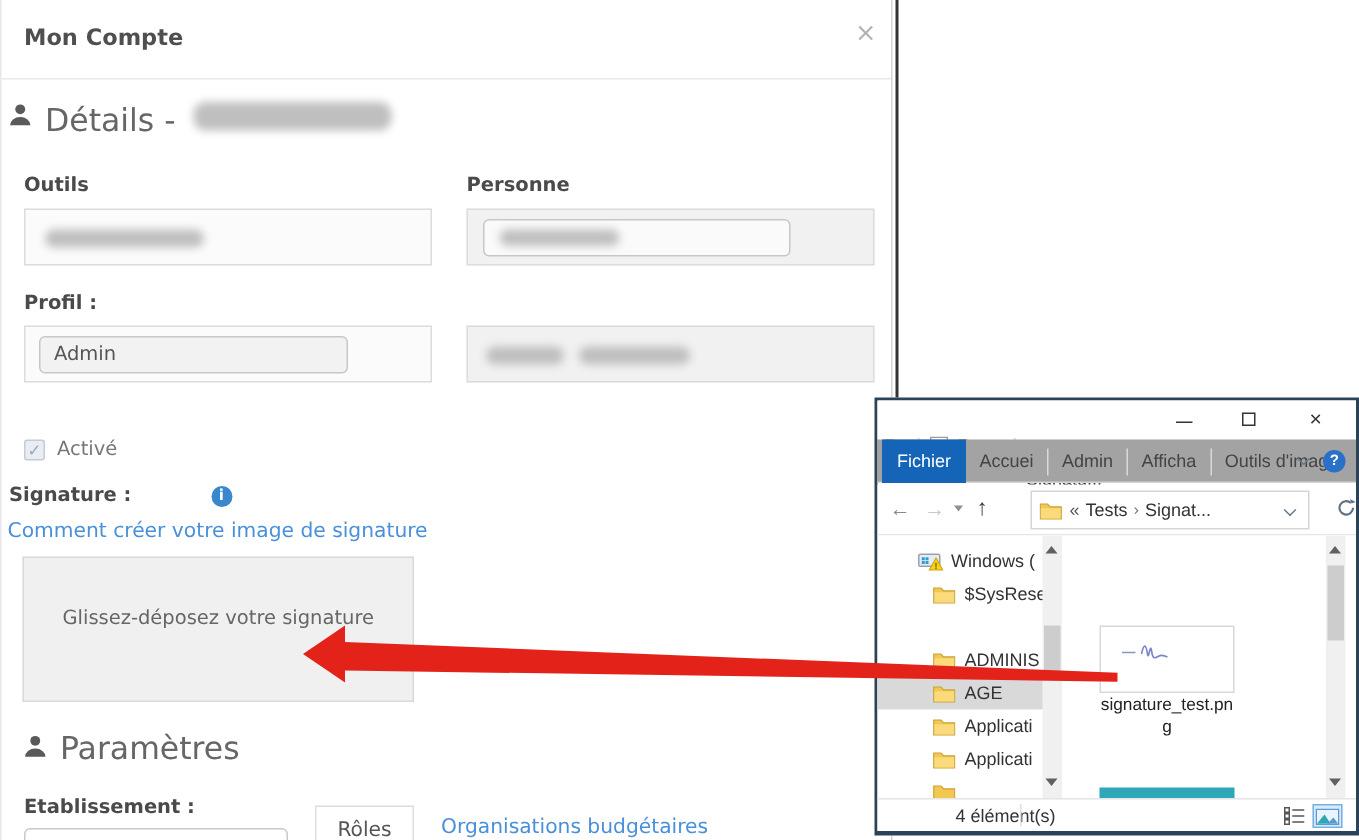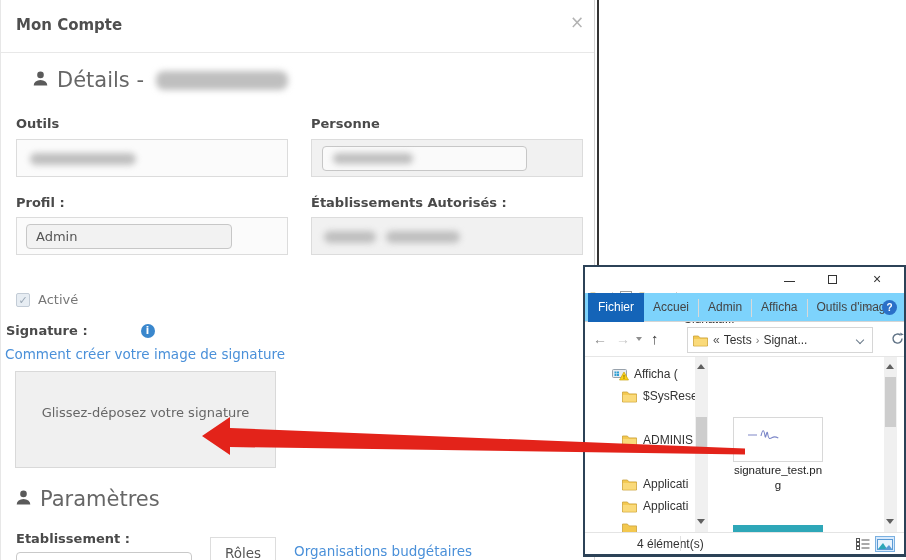--- a/index.html
+++ b/index.html
@@ -48,21 +48,21 @@
   .explorer { left:583px; top:265px; width:323px; height:292px; background:#fff; z-index:10;
               border:2px solid #2c4257; border-bottom-width:3px;
               font-family:"Liberation Sans", sans-serif; font-size:12px; color:#333; }
   .titlebar { left:0; top:0; width:100%; height:26px; background:#fff; }
   .vsep { width:1px; height:14px; background:#cfcfcf; }
   .win-title { font-size:12px; color:#333;margin-top:40px; }
   .cap-min { width:11px; height:1px; background:#333; }
   .cap-max { width:9px; height:9px; border:1px solid #333; background:#fff; }
   .cap-close { font-size:14px; color:#333; }
 
-  .tabsrow { left:0; top:26px; width:100%; height:29px; background:#7dd3fc; border-bottom:1px solid #d5d5d5; }
+  .tabsrow { left:0; top:26px; width:100%; height:29px; background:#a3a3a3; border-bottom:1px solid #d5d5d5; }
   .rtab { font-size:12px; color:#444; line-height:29px; }
   .rtab.file { background:#1464b8; color:#fff; padding:0 10px; line-height:29px; }
   .tabsep { width:1px; height:18px; background:#d9d9d9; }
   .chev { width:6px; height:6px; border-right:1.4px solid #6a7a8a; border-bottom:1.4px solid #6a7a8a;
           transform:rotate(45deg); }
   .help-circle { width:15px; height:15px; border-radius:50%; background:#2a70c8; color:#fff;
                  font-size:10px; font-weight:bold; text-align:center; line-height:15px; }
 
   .addrrow { left:0; top:56px; width:100%; height:34px; background:#fff; border-bottom:1px solid #e6e6e6; }
   .nav-glyph { font-size:14px; }
@@ -102,21 +102,21 @@
 
 <div class="screen">
 
   <div class="abs bg-line"></div>
 
   <div class="abs modal">
     <div class="abs modal-title">Mon Compte</div>
     <div class="abs modal-close">×</div>
     <div class="abs modal-divider"></div>
 
-    <div class="abs" style="left:31px; top:68px; display:flex; align-items:center;">
+    <div class="abs" style="left:4px; top:68px; display:flex; ">
       <span style="margin-right:8px;">
         <svg width="17" height="17" viewBox="0 0 16 16">
             <circle cx="8" cy="4.6" r="3.1" fill="#5a5a5a"></circle>
             <path d="M1.6,14.6 a6.4,5.2 0 0 1 12.8,0 z" fill="#5a5a5a"></path>
           </svg>
       </span>
       <span class="section-head">Détails -</span>
       <span class="blob" style="display:inline-block; width:132px; height:19px; margin-left:12px;"></span>
     </div>
 
@@ -130,21 +130,20 @@
       <span class="inner-input pale" style="left:10px; top:6px; width:205px;">
         <span class="blob" style="position:absolute; left:10px; top:6px; width:80px; height:11px;"></span>
       </span>
     </div>
 
     <div class="abs field-label" style="left:15px; top:195px;">Profil :</div>
     <div class="abs fbox lite" style="left:15px; top:217px; width:272px;">
       <span class="inner-input" style="left:9px; top:6px; width:206px;">Admin</span>
     </div>
 
-    <div class="abs field-label" style="left:310px; top:195px;">Établissements Autorisés :</div>
     <div class="abs fbox gray" style="left:310px; top:217px; width:272px;">
       <span class="blob" style="position:absolute; left:12px; top:13px; width:52px; height:12px;"></span>
       <span class="blob" style="position:absolute; left:74px; top:13px; width:74px; height:12px;"></span>
     </div>
 
     <div class="abs checkbox" style="left:15px; top:293px;">
       <span>✓</span>
     </div>
     <div class="abs chk-label" style="left:37px; top:292px;">Activé</div>
 
@@ -259,21 +258,21 @@
           <svg width="17" height="14" viewBox="0 0 17 14">
             <rect x="0.5" y="2.5" width="14" height="8" rx="1" fill="#e8ecf0" stroke="#98a2ac"></rect>
             <rect x="2.5" y="4.5" width="2" height="2" fill="#2e9fd4"></rect>
               <rect x="5" y="4.5" width="2" height="2" fill="#2e9fd4"></rect>
             <rect x="2.5" y="7" width="2" height="2" fill="#2e9fd4"></rect>
               <rect x="5" y="7" width="2" height="2" fill="#2e9fd4"></rect>
             <path d="M12,5 L16.5,13 L7.5,13 Z" fill="#fcd116" stroke="#c9a50f" stroke-width="0.7"></path>
             <text x="12" y="12" font-size="6" font-weight="bold" fill="#6b5900" text-anchor="middle">!</text>
           </svg>
         </span>
-        <span class="tree-label" style="margin-left:5px;">Afficha (</span>
+        <span class="tree-label" style="margin-left:5px;">Windows (</span>
       </div>
 
       <div class="tree-row" style="top:28px;">
         <span style="margin-left:37px; display:inline-flex;">
           <svg width="15" height="13" viewBox="0 0 15 12">
               <path d="M0.5,1.5 L5.4,1.5 L7,3.4 L14.5,3.4 L14.5,11.5 L0.5,11.5 Z" fill="#f3c84f" stroke="#caa23a" stroke-width="0.8"></path>
               <path d="M0.9,4.4 L14.1,4.4 L14.1,11.1 L0.9,11.1 Z" fill="#fada7a"></path>
             </svg>
         </span>
         <span class="tree-label" style="margin-left:6px;">$SysReset</span>
@@ -283,20 +282,29 @@
       <div class="tree-row" style="top:72px;">
         <span style="margin-left:37px; display:inline-flex;">
           <svg width="15" height="13" viewBox="0 0 15 12">
               <path d="M0.5,1.5 L5.4,1.5 L7,3.4 L14.5,3.4 L14.5,11.5 L0.5,11.5 Z" fill="#f3c84f" stroke="#caa23a" stroke-width="0.8"></path>
               <path d="M0.9,4.4 L14.1,4.4 L14.1,11.1 L0.9,11.1 Z" fill="#fada7a"></path>
             </svg>
         </span>
         <span class="tree-label" style="margin-left:6px;">ADMINIS</span>
       </div>
 
+      <div class="tree-row sel" style="top:94px;">
+        <span style="margin-left:37px; display:inline-flex;">
+          <svg width="15" height="13" viewBox="0 0 15 12">
+              <path d="M0.5,1.5 L5.4,1.5 L7,3.4 L14.5,3.4 L14.5,11.5 L0.5,11.5 Z" fill="#f3c84f" stroke="#caa23a" stroke-width="0.8"></path>
+              <path d="M0.9,4.4 L14.1,4.4 L14.1,11.1 L0.9,11.1 Z" fill="#fada7a"></path>
+            </svg>
+        </span>
+        <span class="tree-label" style="margin-left:6px;">AGE</span>
+      </div>
 
       <div class="tree-row" style="top:116px;">
         <span style="margin-left:37px; display:inline-flex;">
           <svg width="15" height="13" viewBox="0 0 15 12">
               <path d="M0.5,1.5 L5.4,1.5 L7,3.4 L14.5,3.4 L14.5,11.5 L0.5,11.5 Z" fill="#f3c84f" stroke="#caa23a" stroke-width="0.8"></path>
               <path d="M0.9,4.4 L14.1,4.4 L14.1,11.1 L0.9,11.1 Z" fill="#fada7a"></path>
             </svg>
         </span>
         <span class="tree-label" style="margin-left:6px;">Applicati</span>
       </div>

